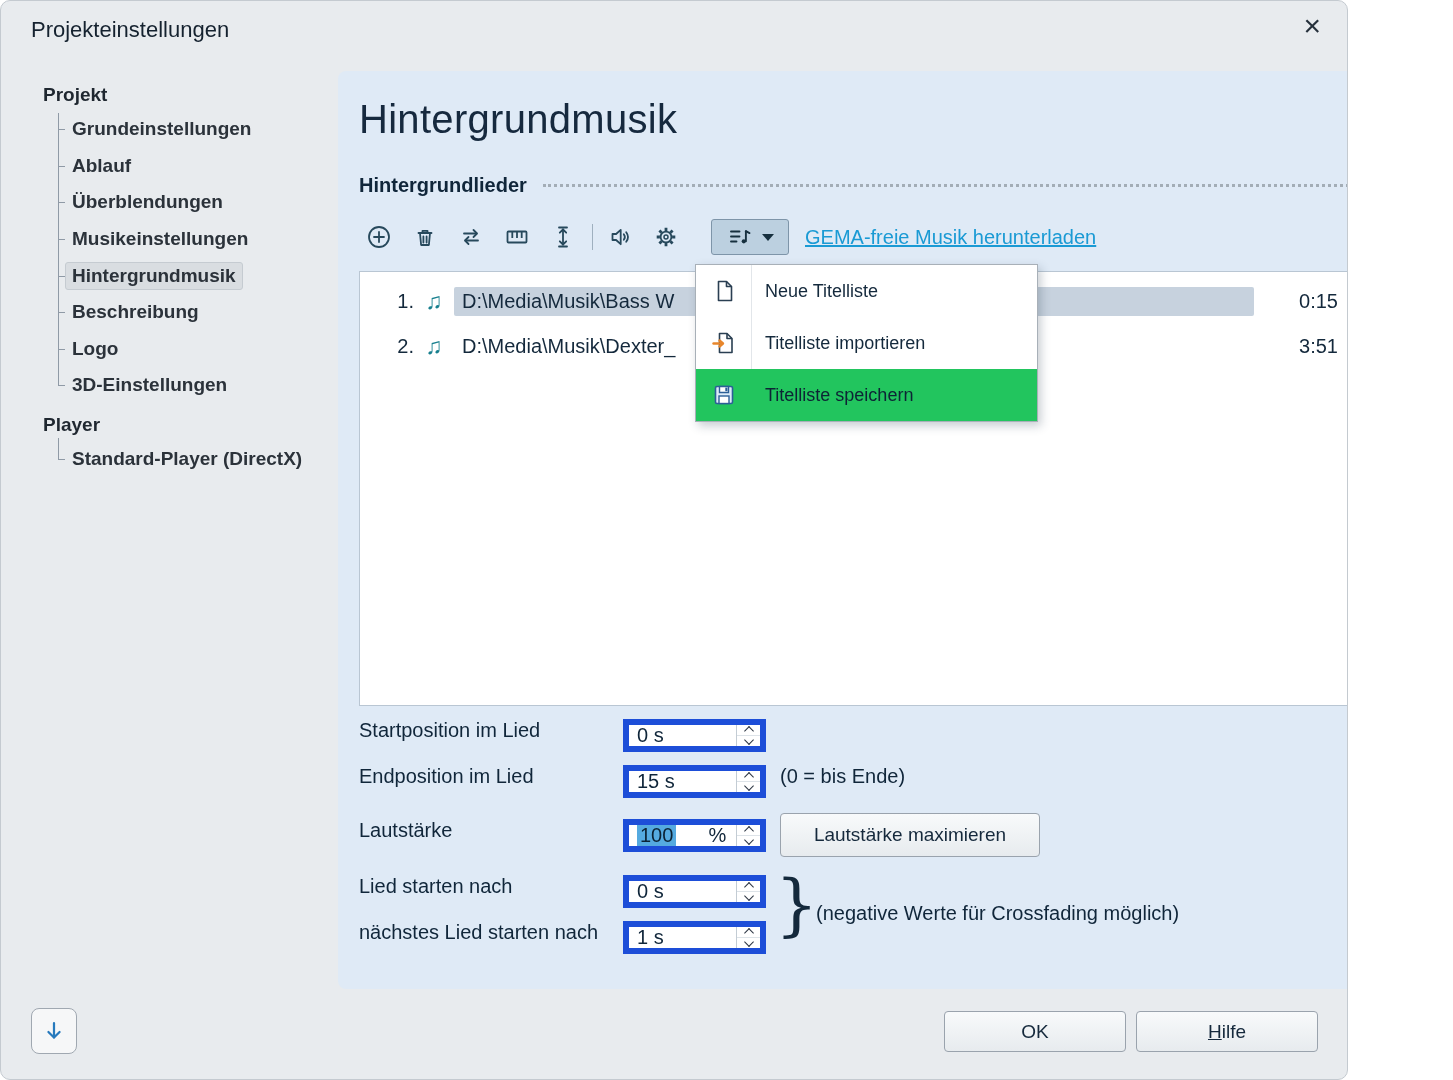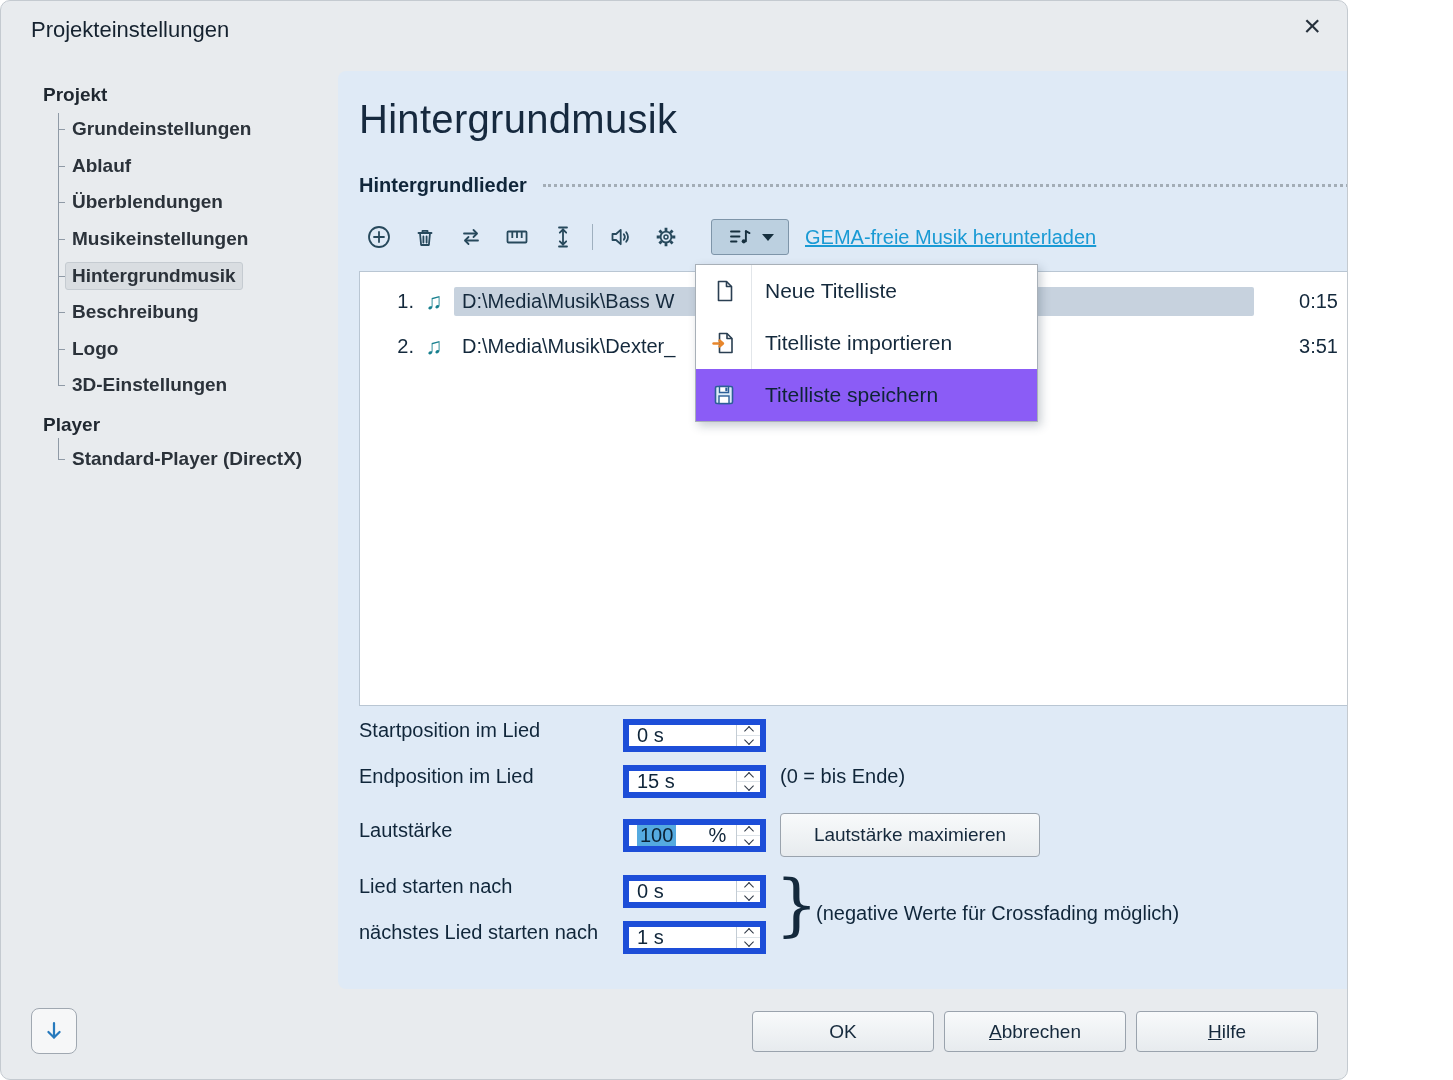--- a/index.html
+++ b/index.html
@@ -50,22 +50,22 @@
   .row-duration{width:60px;text-align:right;flex:none;}
 
   
   .move-up{position:absolute;left:1021px;top:207px;width:42px;height:42px;background:transparent;border:none;display:flex;align-items:center;justify-content:center;}
   .move-down{position:absolute;left:1019px;top:263px;width:46px;height:46px;background:#fdfeff;border:1px solid #9db1c3;border-radius:7px;box-shadow:0 1px 2px rgba(20,40,60,.12);display:flex;align-items:center;justify-content:center;}
 
   
   .menu{position:absolute;left:357px;top:193px;width:343px;background:#ffffff;border:1px solid #a8b0b8;box-shadow:3px 4px 9px rgba(40,60,80,.25);z-index:5;}
   .menu-item{display:flex;align-items:center;height:52px;}
   .menu-icon{width:56px;height:100%;flex:none;display:flex;align-items:center;justify-content:center;border-right:1px solid #e2e6ea;}
-  .menu-label{padding-left:13px;font-size:21px;color:#14293c;white-space:nowrap;}
-  .menu-item.highlighted{background:#8b5cf6;}
+  .menu-label{padding-left:13px;font-size:18px;color:#14293c;white-space:nowrap;}
+  .menu-item.highlighted{background:#22c55e;}
   .menu-item.highlighted .menu-icon{border-right-color:transparent;}
   .menu-item.highlighted .menu-label{color:#0d2435;}
 
   
   .f-row{position:absolute;left:21px;height:33px;display:flex;align-items:flex-start;font-size:20px;color:#10263a;}
   .r1{top:648px;} .r2{top:694px;} .r3{top:748px;} .r4{top:804px;} .r5{top:850px;}
   .f-label{width:264px;flex:none;}
   .spin{width:143px;height:33px;background:#fff;border:6px solid #1d4ed8;display:flex;flex:none;}
   .spin-value{flex:1;padding:0 8px;display:flex;align-items:center;overflow:hidden;white-space:nowrap;}
   .vol-sel{background:#55aae0;color:#0c2335;padding:1px 3px;}
@@ -359,20 +359,17 @@
           <path d="M8 15l6 6 6-6"></path>
         </svg>
       </span>
   </button>
 
   <div class="footer">
     <button class="btn">
         <span>OK</span>
       </button>
     <button class="btn">
-        <span><span class="key">A</span><span>bbrechen</span></span>
-      </button>
-    <button class="btn">
         <span><span class="key">H</span><span>ilfe</span></span>
       </button>
   </div>
 
 </div>
 
 </body></html>

